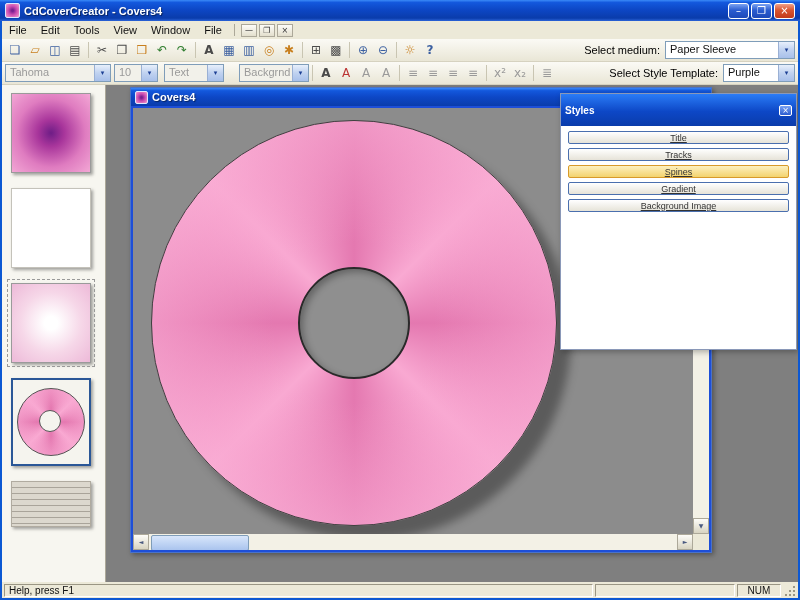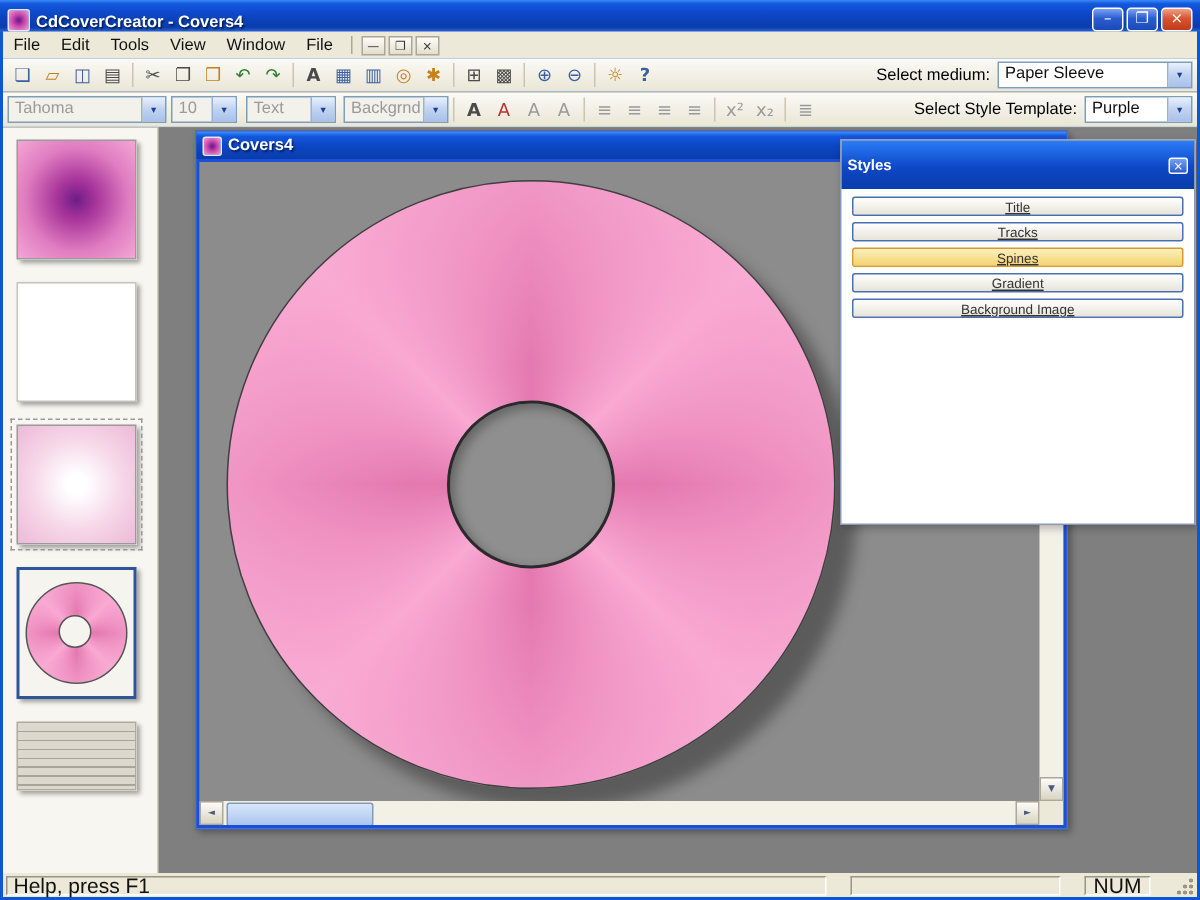--- a/index.html
+++ b/index.html
@@ -3,21 +3,21 @@
 <meta charset="utf-8">
 <style>
   html,body{margin:0;padding:0}
   body{width:800px;height:600px;position:relative;overflow:hidden;
        background:#0C58D3;font-family:"Liberation Sans",sans-serif;
        -webkit-font-smoothing:antialiased}
 
   
   .titlebar{position:absolute;left:0;top:0;width:100%;height:21px;box-sizing:border-box;
     background:linear-gradient(180deg,#3a8af8 0%,#1358dd 12%,#0d47c6 45%,#0a3cab 86%,#2a63d8 100%);
-    display:flex;align-items:flex-end;gap:4px;padding:0 5px;color:#fff;
+    display:flex;align-items:center;gap:4px;padding:0 5px;color:#fff;
     font-size:11px;font-weight:bold;text-shadow:1px 1px 1px rgba(0,0,0,.5)}
   .app-icon{width:13px;height:13px;border-radius:2px;flex:none;
     background:radial-gradient(circle,#7a2090 10%,#c94ab0 45%,#f090c8 90%);border:1px solid #dfe8ff}
   .win-buttons{margin-left:auto;display:flex;gap:2px}
   .win-btn{width:21px;height:16px;border:1px solid #fff;border-radius:3px;color:#fff;
     font-size:10px;line-height:14px;text-align:center;padding:0;
     background:linear-gradient(#7aa2f2,#2a5cd0 45%,#1d49b8);font-family:"DejaVu Sans",sans-serif}
   .win-btn.close{background:linear-gradient(#f0a088,#d85430 45%,#c23a1a)}
 
   
@@ -117,21 +117,21 @@
     background:linear-gradient(#7aa2f2,#2a5cd0);color:#fff;font-size:8px;line-height:9px;
     text-align:center;padding:0;font-family:"DejaVu Sans",sans-serif}
   .sp-body{padding:5px 7px;display:flex;flex-direction:column;gap:4px}
   .sp-btn{height:13px;border:1px solid #4a6fae;border-radius:2px;font-size:9px;color:#333;
     text-decoration:underline;display:flex;align-items:center;justify-content:center;padding:0;
     background:linear-gradient(#ffffff,#e6e3d8)}
   .sp-btn.active{border-color:#d89a2a;background:linear-gradient(#fdf0c0,#f3d36e)}
 
   
   .statusbar{position:absolute;left:2px;right:2px;bottom:2px;height:16px;background:#ECE9D8;
-    display:flex;align-items:center;gap:16px;padding:1px 2px;box-sizing:border-box;font-size:14px;color:#111}
+    display:flex;align-items:center;gap:2px;padding:1px 2px;box-sizing:border-box;font-size:10px;color:#111}
   .sb-panel{height:13px;box-sizing:border-box;border:1px solid;border-color:#9a9684 #fff #fff #9a9684;
     display:flex;align-items:center;padding:0 4px}
   .sb-left{flex:1}
   .sb-spacer{width:140px}
   .sb-num{width:44px;justify-content:center}
   .grip{width:13px;height:13px;flex:none;
     background:
       radial-gradient(circle at 11px 3px,#9a9684 1.2px,transparent 1.5px),
       radial-gradient(circle at 11px 7px,#9a9684 1.2px,transparent 1.5px),
       radial-gradient(circle at 7px 7px,#9a9684 1.2px,transparent 1.5px),
@@ -205,21 +205,21 @@
     <span class="carrow">▾</span>
   </div>
   <div class="combo disabled" style="width:44px;margin-left:3px">
     <span class="cval">10</span>
     <span class="carrow">▾</span>
   </div>
   <div class="combo disabled" style="width:60px;margin-left:6px">
     <span class="cval">Text</span>
     <span class="carrow">▾</span>
   </div>
-  <div class="combo disabled" style="width:70px;margin-left:5px">
+  <div class="combo disabled" style="width:70px;margin-left:15px">
     <span class="cval">Backgrnd</span>
     <span class="carrow">▾</span>
   </div>
   <span class="tsep"></span>
   <button class="tbtn c-gray b-bold">A</button>
   <button class="tbtn c-red">A</button>
   <button class="tbtn c-dis">A</button>
   <button class="tbtn c-dis">A</button>
   <span class="tsep"></span>
   <button class="tbtn c-dis">≡</button>

